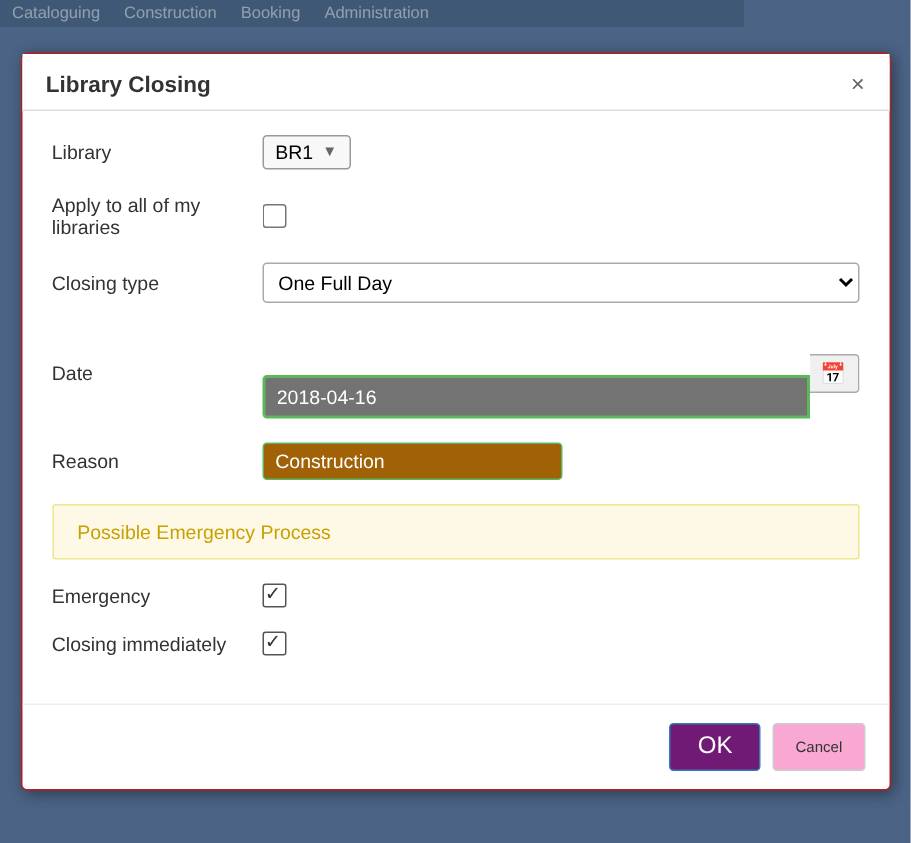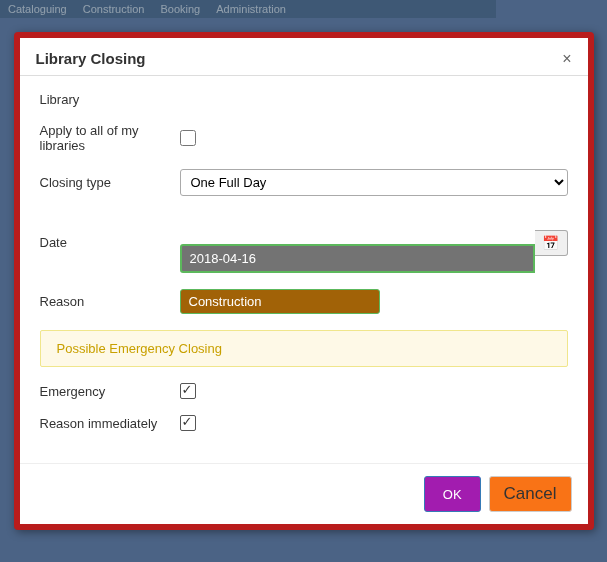--- a/index.html
+++ b/index.html
@@ -38,21 +38,21 @@
       top: 0; left: 0;
       width: 607px; height: 562px;
       background: rgba(0,0,0,0.3);
       display: flex;
       align-items: center;
       justify-content: center;
     }
 
     .modal {
       background: #fff;
-      border: 6px solid #b91c1c;
+      border: 1px solid #b91c1c;
       border-radius: 4px;
       width: 580px;
       padding: 0;
       box-shadow: 2px 2px 10px rgba(0,0,0,0.4);
     }
 
     .modal-header {
       background: #fff;
       padding: 12px 16px 8px 16px;
       border-bottom: 1px solid #ddd;
@@ -198,36 +198,36 @@
 
     .modal-footer {
       padding: 12px 16px;
       display: flex;
       justify-content: flex-end;
       gap: 8px;
       border-top: 1px solid #eee;
     }
 
     .btn-ok {
-      background: #a21caf;
+      background: #701a75;
       color: #fff;
       border: 1px solid #357ab7;
       border-radius: 3px;
       padding: 6px 18px;
-      font-size: 13px;
+      font-size: 16px;
       cursor: pointer;
     }
 
     .btn-cancel {
-      background: #f97316;
+      background: #f9a8d4;
       color: #333;
       border: 1px solid #ccc;
       border-radius: 3px;
       padding: 7px 14px;
-      font-size: 17px;
+      font-size: 10px;
       cursor: pointer;
     }
 
     .checkbox-checked {
       display: inline-block;
       width: 16px;
       height: 16px;
       border: 1px solid #555;
       border-radius: 2px;
       position: relative;
@@ -259,20 +259,26 @@
 
     <div class="modal-header">
       <span class="modal-title">Library Closing</span>
       <button class="modal-close">×</button>
     </div>
 
     <div class="modal-body">
 
       <div class="form-row">
         <label class="form-label">Library</label>
+        <div class="form-control-area">
+          <div class="library-dropdown">
+            <span>BR1</span>
+            <span class="arrow">▼</span>
+          </div>
+        </div>
       </div>
 
       <div class="form-row">
         <label class="form-label">Apply to all of my libraries</label>
         <div class="form-control-area">
           <input type="checkbox" class="checkbox-input" style="">
         </div>
       </div>
 
       <div class="form-row">
@@ -295,32 +301,32 @@
       </div>
 
       <div class="form-row">
         <label class="form-label">Reason</label>
         <div class="form-control-area">
           <input type="text" class="reason-input" value="Construction" style="">
         </div>
       </div>
 
       <div class="emergency-banner">
-        <span class="emergency-banner-text">Possible Emergency Closing</span>
+        <span class="emergency-banner-text">Possible Emergency Process</span>
       </div>
 
       <div class="form-row">
         <label class="form-label">Emergency</label>
         <div class="form-control-area">
           <div class="checkbox-checked"></div>
         </div>
       </div>
 
       <div class="form-row">
-        <label class="form-label">Reason immediately</label>
+        <label class="form-label">Closing immediately</label>
         <div class="form-control-area">
           <div class="checkbox-checked"></div>
         </div>
       </div>
 
     </div>
 
     <div class="modal-footer">
       <button class="btn-ok">OK</button>
       <button class="btn-cancel">Cancel</button>

